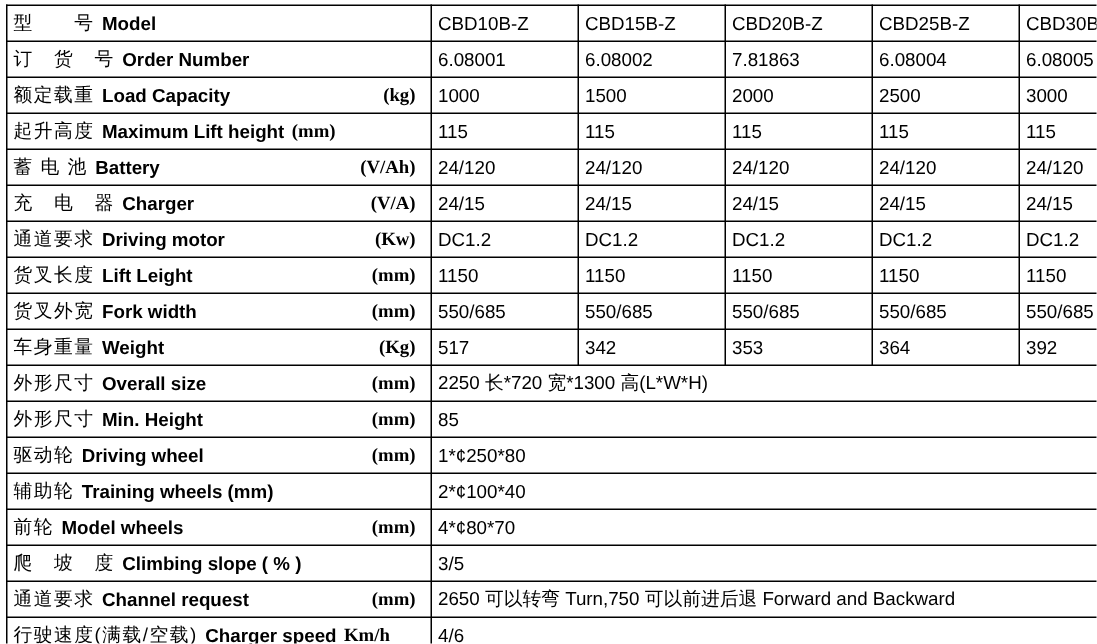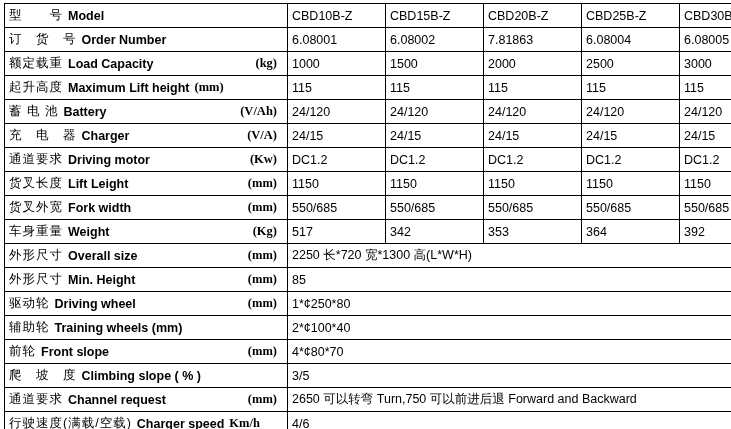--- a/index.html
+++ b/index.html
@@ -256,21 +256,21 @@
           <span class="label-unit tight"></span>
         </div>
       </td>
       <td class="wide" colspan="5">2*¢100*40</td>
     </tr>
 
     <tr>
       <td class="label">
         <div class="label-inner">
           <span class="label-cn">前轮</span>
-          <span class="label-en">Front slope</span>
+          <span class="label-en">Model wheels</span>
           <span class="label-unit">(mm)</span>
         </div>
       </td>
       <td class="wide" colspan="5">4*¢80*70</td>
     </tr>
 
     <tr>
       <td class="label">
         <div class="label-inner">
           <span class="label-cn">爬　坡　度</span>

